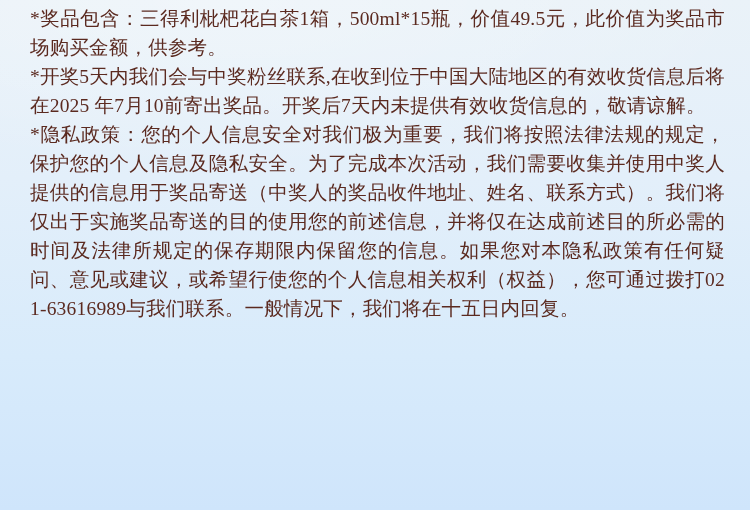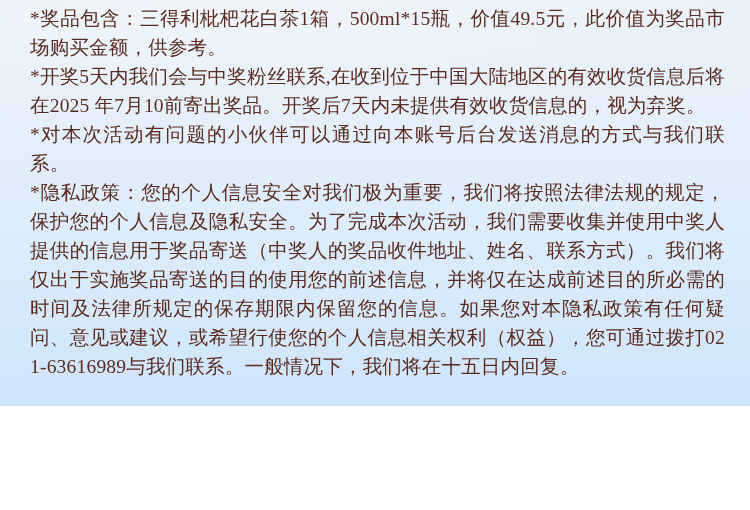--- a/index.html
+++ b/index.html
@@ -6,21 +6,21 @@
     margin: 0;
     padding: 0;
   }
   body {
     width: 750px;
     height: 510px;
     overflow: hidden;
   }
   .page {
     width: 750px;
-    height: 406px;
+    height: 510px;
     box-sizing: border-box;
     padding: 4px 25px 0 30px;
     background:
       radial-gradient(120% 55% at 30% 0%, rgba(255,255,255,0.30), rgba(255,255,255,0) 60%),
       linear-gradient(180deg, #eaf2f8 0%, #e3effa 35%, #d8ebfb 70%, #cfe5fb 100%);
   }
   .page p.rule-text {
     margin: 0;
     font-family: "Liberation Serif", "DejaVu Serif", serif;
     font-size: 19.5px;
@@ -30,16 +30,15 @@
     text-justify: inter-character;
     letter-spacing: 0.2px;
     word-break: break-all;
   }
 </style>
 </head>
 <body>
 
 <div class="page">
   <p class="rule-text">*奖品包含：三得利枇杷花白茶1箱，500ml*15瓶，价值49.5元，此价值为奖品市场购买金额，供参考。</p>
-  <p class="rule-text">*开奖5天内我们会与中奖粉丝联系,在收到位于中国大陆地区的有效收货信息后将在2025 年7月10前寄出奖品。开奖后7天内未提供有效收货信息的，视为弃奖。</p>
-  <p class="rule-text">*对本次活动有问题的小伙伴可以通过向本账号后台发送消息的方式与我们联系。</p>
+  <p class="rule-text">*开奖5天内我们会与中奖粉丝联系,在收到位于中国大陆地区的有效收货信息后将在2025 年7月10前寄出奖品。开奖后7天内未提供有效收货信息的，敬请谅解。</p>
   <p class="rule-text">*隐私政策：您的个人信息安全对我们极为重要，我们将按照法律法规的规定，保护您的个人信息及隐私安全。为了完成本次活动，我们需要收集并使用中奖人提供的信息用于奖品寄送（中奖人的奖品收件地址、姓名、联系方式）。我们将仅出于实施奖品寄送的目的使用您的前述信息，并将仅在达成前述目的所必需的时间及法律所规定的保存期限内保留您的信息。如果您对本隐私政策有任何疑问、意见或建议，或希望行使您的个人信息相关权利（权益），您可通过拨打021-63616989与我们联系。一般情况下，我们将在十五日内回复。</p>
 </div>
 
 </body></html>

